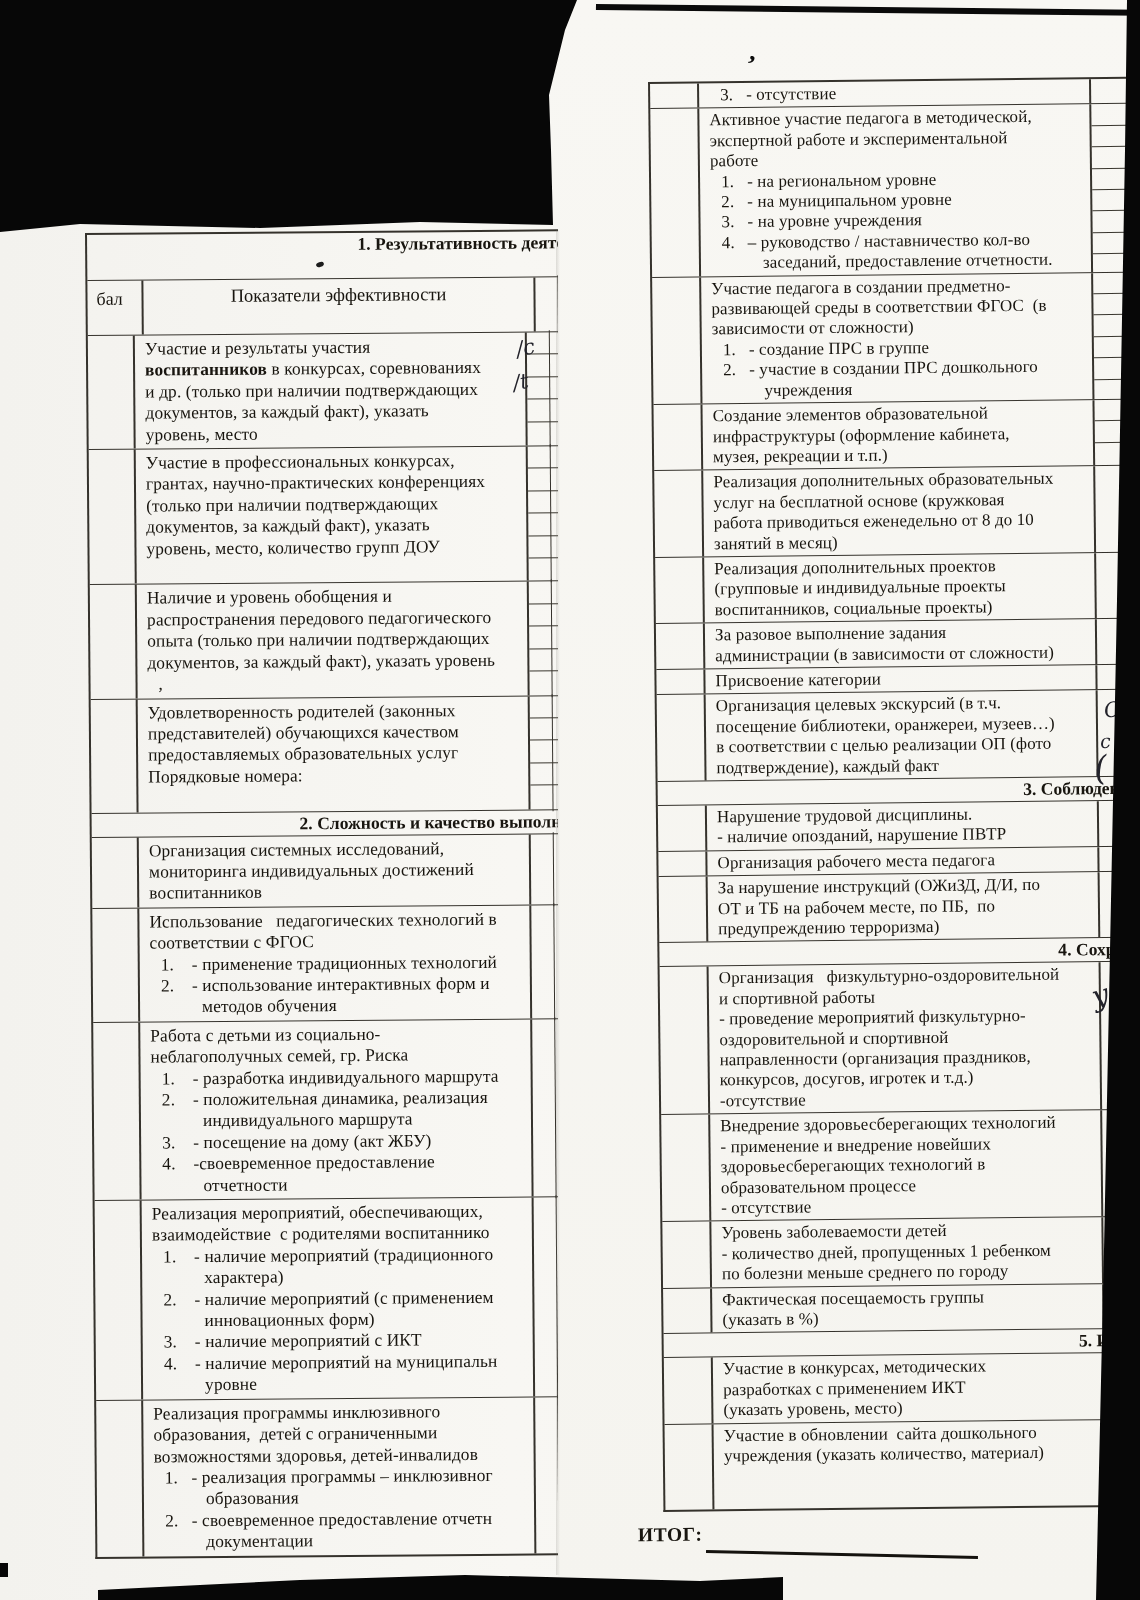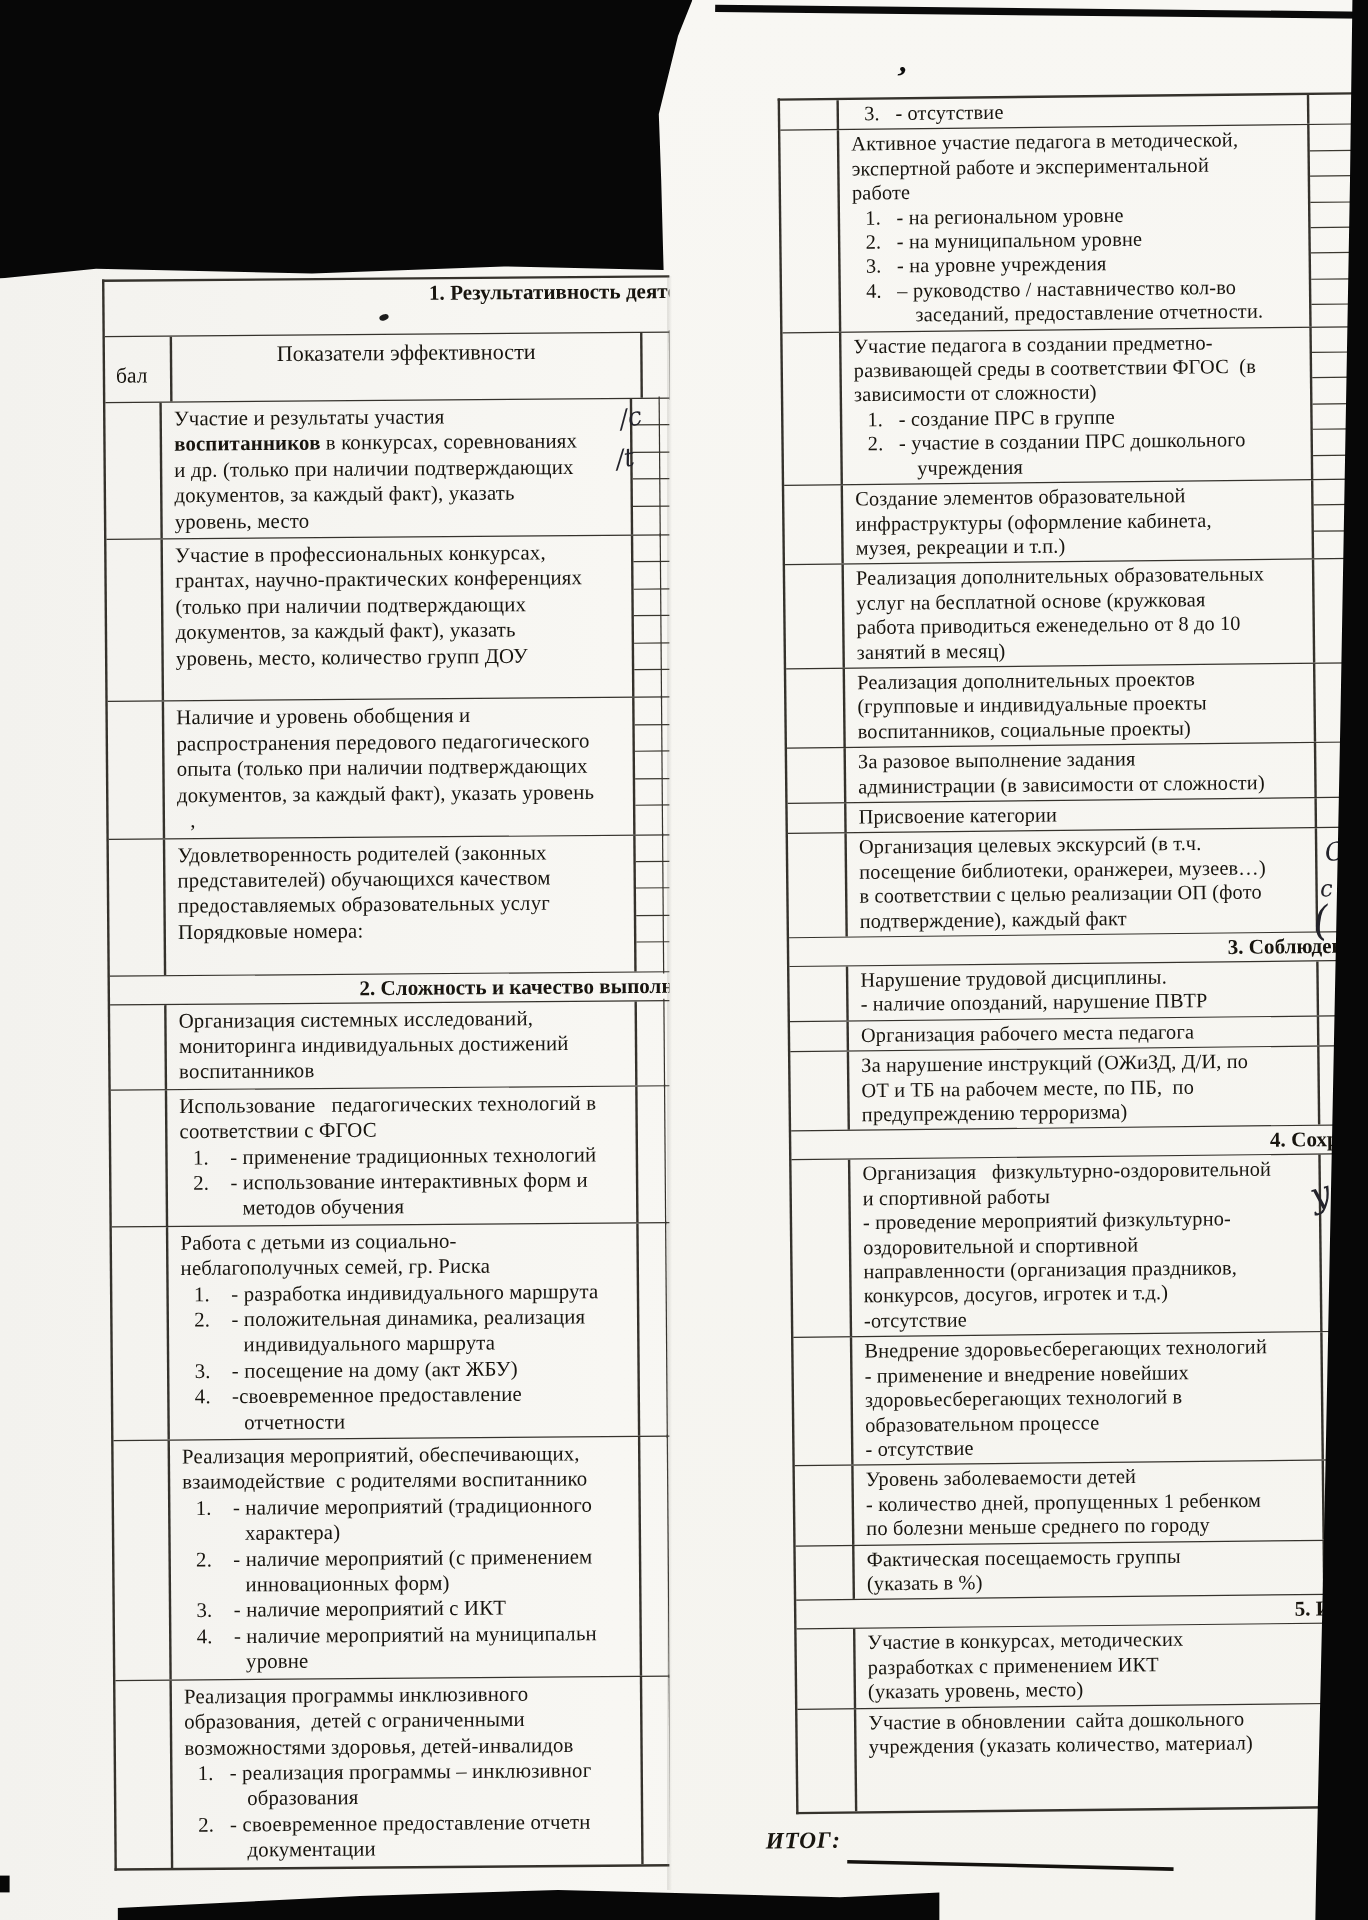--- a/index.html
+++ b/index.html
@@ -23,21 +23,21 @@
   #left-table .c3::before{content:"";position:absolute;left:22px;top:-2px;bottom:-2px;border-left:1.8px solid #35322c;}
   .line{white-space:pre;font-size:17.4px;line-height:21.4px;padding-left:10px;letter-spacing:0.1px;}
   #right-table .line{font-size:17px;line-height:20.4px;}
   .ind1{padding-left:21px;}
   .ind2{padding-left:62px;}
   .tick{height:21.4px;border-bottom:1.6px solid #3a372f;}
   #right-table .tick{height:20.4px;}
   .srow{display:block;min-height:23px;overflow:visible;}
   .stext{font-weight:bold;white-space:pre;text-align:right;margin-right:-14px;font-size:17.6px;line-height:22.5px;}
   .hrow{min-height:54px;}
-  .hc{padding:22px 0 0 9px;font-size:18px;}
+  .hc{padding:8px 0 0 9px;font-size:18px;}
   .hc2{text-align:center;padding-top:6px;font-size:18.5px;}
   
   .blackshape{position:absolute;background:#070707;z-index:50;}
   #black-topleft{left:0;top:0;width:580px;height:234px;
     clip-path:polygon(0px 0px,577px 0px,565px 30px,549px 95px,551px 150px,553px 225px,420px 222px,260px 228px,80px 224px,0px 232px);}
   #black-bottom{left:0;top:1570px;width:800px;height:30px;
     clip-path:polygon(98px 20px,300px 10px,465px 5px,700px 11px,783px 7px,783px 30px,98px 30px);}
   #black-nub{left:0;top:1563px;width:8px;height:14px;}
   #black-right{left:1090px;top:0;width:50px;height:1600px;
     clip-path:polygon(37px 0px,50px 0px,50px 1600px,6px 1600px,14px 1250px,27px 600px,35px 150px);}
@@ -49,21 +49,21 @@
   .hand{position:absolute;font-family:"DejaVu Serif",serif;font-style:italic;color:#23232b;z-index:20;}
   #hw-l1{left:516px;top:108px;font-size:21px;transform:rotate(-12deg);}
   #hw-l2{left:513px;top:142px;font-size:21px;transform:rotate(-10deg);}
   #hw-r1{left:546px;top:698px;font-size:21px;transform:rotate(-6deg);}
   #hw-r2{left:542px;top:730px;font-size:19px;transform:rotate(-4deg);}
   #hw-r3{left:536px;top:748px;font-size:34px;transform:rotate(-5deg);}
   #hw-r4{left:534px;top:978px;font-size:29px;transform:rotate(-16deg);}
   #stray-mark{position:absolute;left:188px;top:50px;font-size:26px;font-weight:bold;transform:rotate(14deg);color:#0c0c0c;}
   #ink-dot{position:absolute;left:316px;top:34px;width:8px;height:5px;background:#1c1c1c;border-radius:50%;transform:rotate(-20deg);}
   
-  #itog{position:absolute;left:80px;top:1524px;font-weight:bold;font-size:19.5px;letter-spacing:0.5px;transform:rotate(-0.6deg);font-style:italic;}
+  #itog{position:absolute;left:80px;top:1524px;font-weight:bold;font-size:19.5px;letter-spacing:0.5px;transform:rotate(-0.6deg);}
   #itog-line{position:absolute;left:148px;top:1553px;width:272px;height:2.5px;background:#14120e;transform:rotate(1.3deg);}
 </style>
 </head>
 <body>
 
 <div id="canvas">
 
   <div class="page" id="left-page">
     <div class="dtable" id="left-table">
         <div class="trow srow" style="min-height: 45px;">

